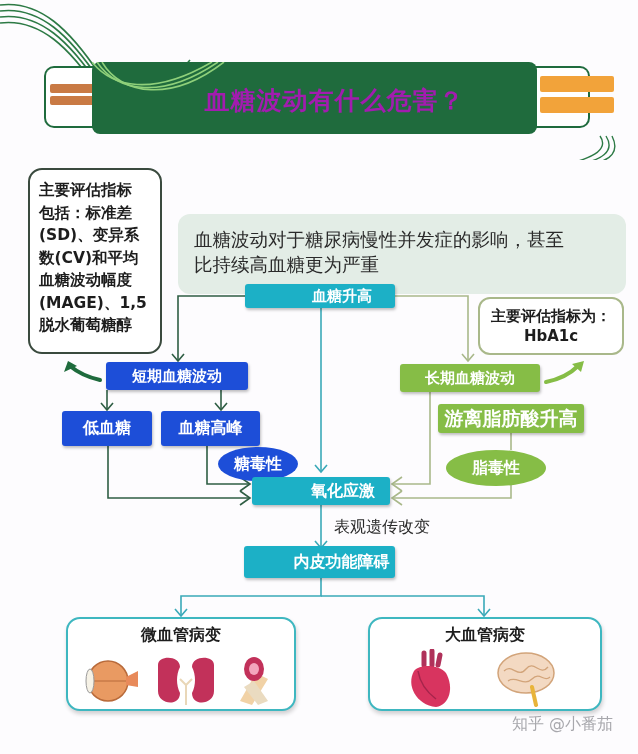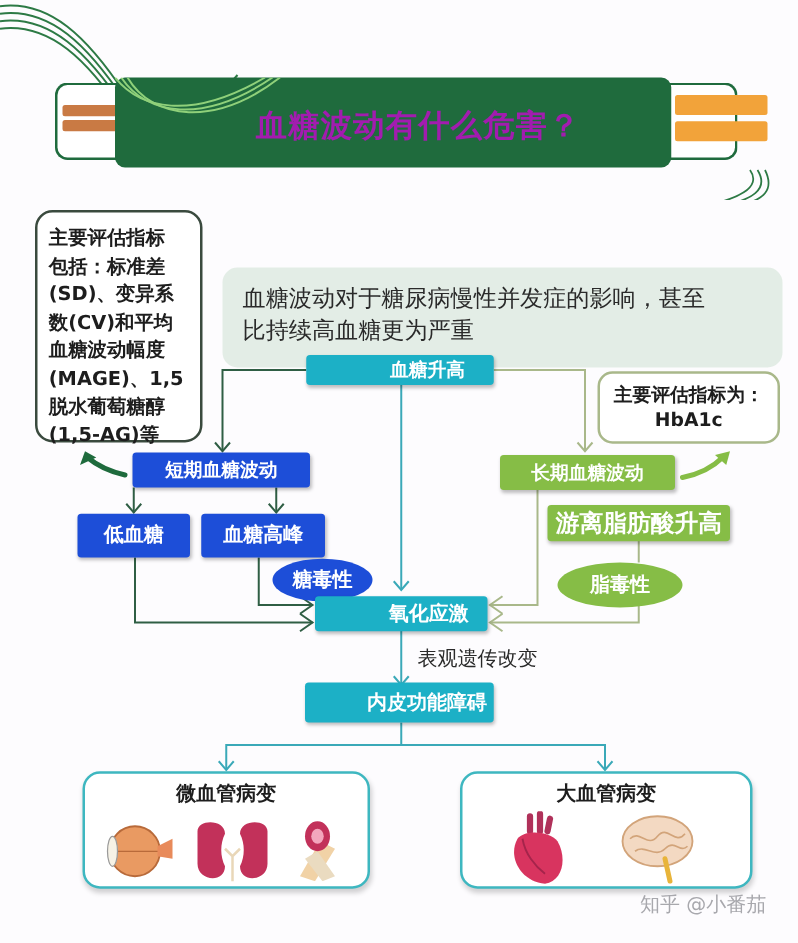--- a/index.html
+++ b/index.html
@@ -161,21 +161,20 @@
 </div>
 
 <div class="note-left">
   <div>主要评估指标</div>
   <div>包括：标准差</div>
   <div>(SD)、变异系</div>
   <div>数(CV)和平均</div>
   <div>血糖波动幅度</div>
   <div>(MAGE)、1,5</div>
   <div>脱水葡萄糖醇</div>
-  <div>(1,5-AG)等</div>
 </div>
 
 <div class="note-top">
   <div>血糖波动对于糖尿病慢性并发症的影响，甚至</div>
   <div>比持续高血糖更为严重</div>
 </div>
 
 <div class="note-right">
   <div>主要评估指标为：</div>
   <div>HbA1c</div>

